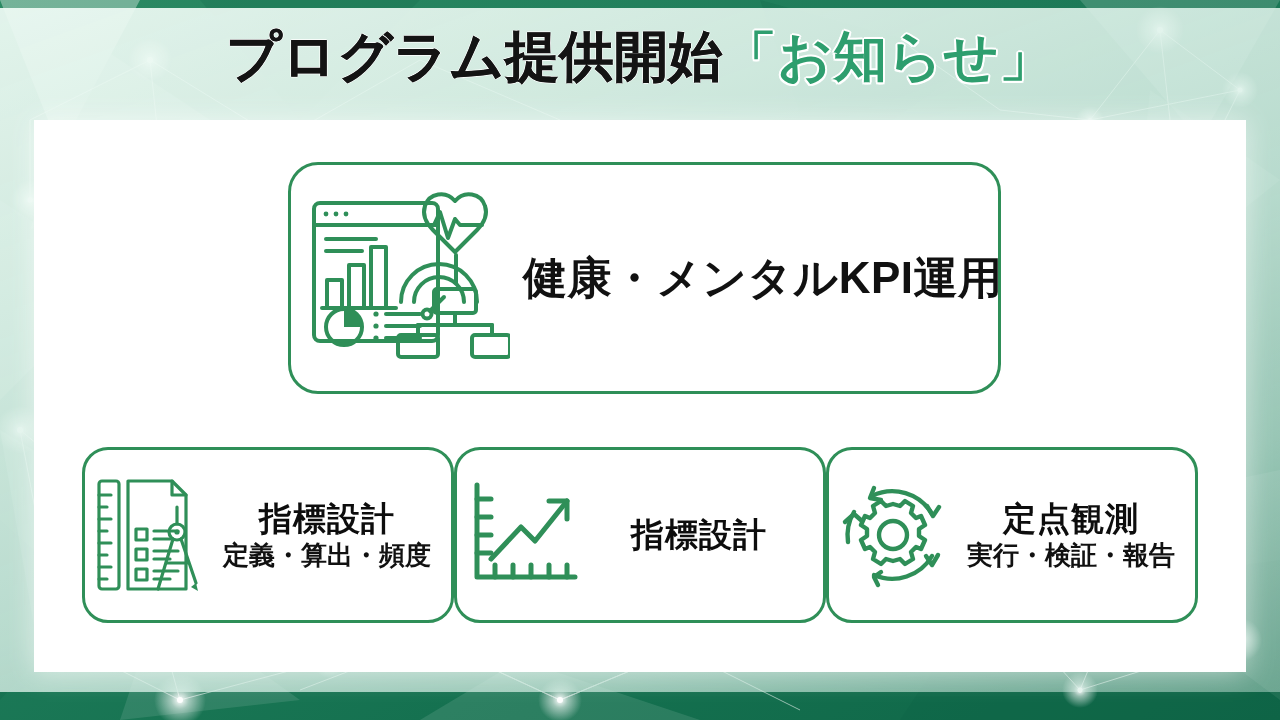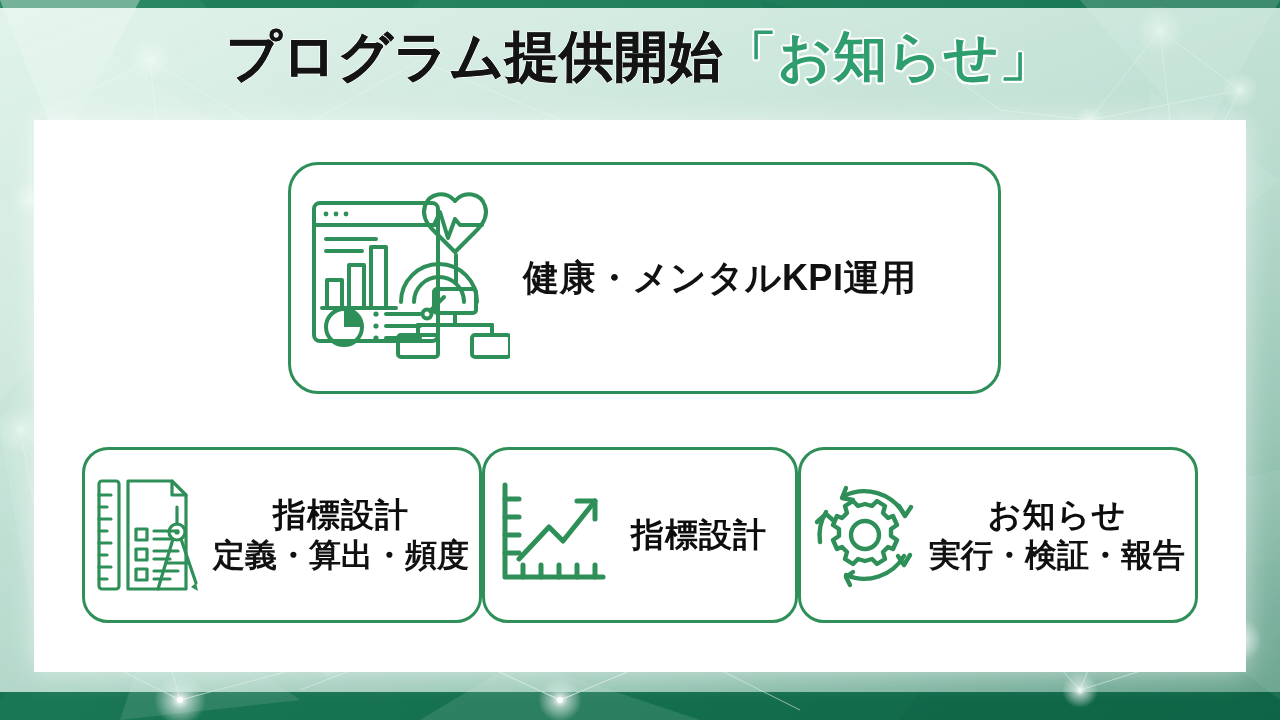--- a/index.html
+++ b/index.html
@@ -104,21 +104,21 @@
   }
   .hero-text {
     flex: 1 1 auto;
     display: flex;
     flex-direction: column;
     justify-content: center;
     gap: 12px;
     padding-right: 18px;
   }
   .hero-line {
-    font-size: 36px;
+    font-size: 44px;
     font-weight: bold;
     color: #111111;
     letter-spacing: 0.5px;
     white-space: nowrap;
     line-height: 1.1;
   }
 
   
   .cards-row {
     position: absolute;
@@ -158,21 +158,21 @@
   }
   .s-title {
     font-size: 33px;
     font-weight: bold;
     color: #0d0d0d;
     letter-spacing: 1px;
     white-space: nowrap;
     line-height: 1.1;
   }
   .s-sub {
-    font-size: 32px;
+    font-size: 26px;
     font-weight: bold;
     color: #111111;
     letter-spacing: 0px;
     white-space: nowrap;
     line-height: 1.1;
   }
   svg { display: block; }
 </style>
 </head>
 <body>
@@ -427,19 +427,19 @@
           <path d="M93 30 L99 40 L105 31"></path>
           <path d="M98 80 A46 46 0 0 1 40 99"></path>
           <path d="M105 77 L99 87 L93 78" transform="translate(-1,2)"></path>
           <path d="M47 96 L40 101 L44 109"></path>
           <path d="M18 80 A46 46 0 0 1 18 38" opacity="0"></path>
           <path d="M14 66 A46 46 0 0 1 20 36"></path>
           <path d="M11 46 L20 38 L28 45"></path>
         </svg>
       </div>
       <div class="s-text">
-        <div class="s-title">お知らせ</div>
+        <div class="s-title">定点観測</div>
         <div class="s-sub">実行・検証・報告</div>
       </div>
     </div>
 
   </div>
 </div>
 
 </body></html>

